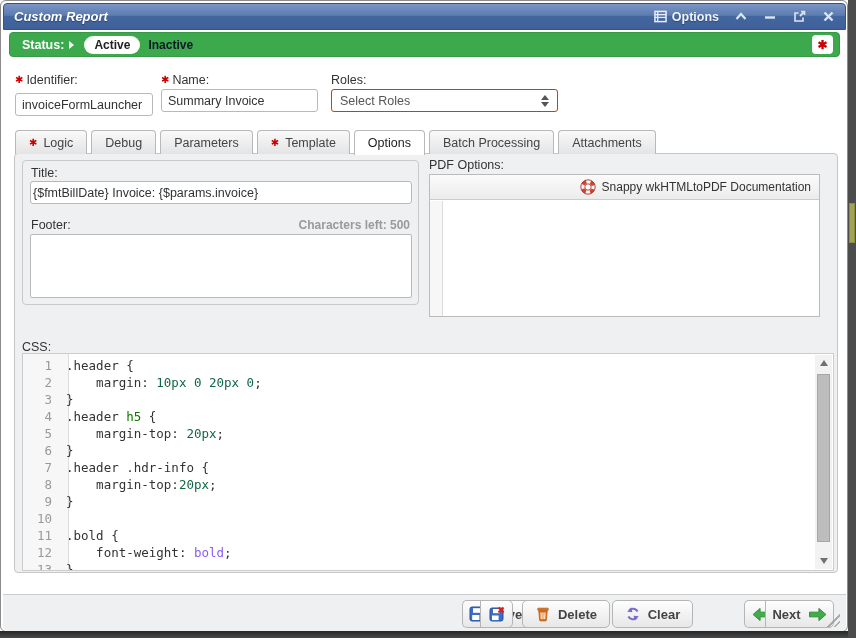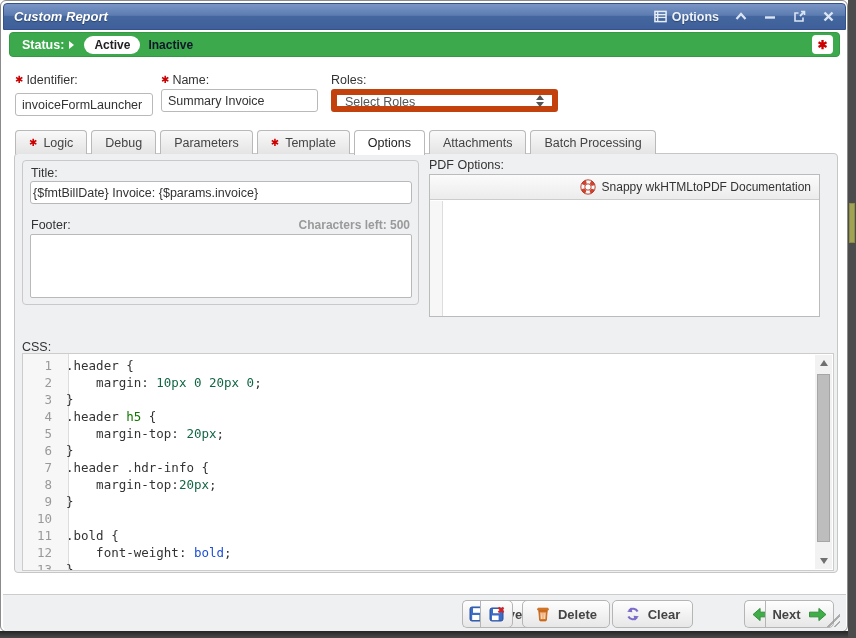--- a/index.html
+++ b/index.html
@@ -28,21 +28,21 @@
   .status-label { color:#fff; font-weight:bold; font-size:12.5px; margin-right:5px; }
   .status-caret { width:0; height:0; border-left:5px solid #fff; border-top:4px solid transparent; border-bottom:4px solid transparent; margin-right:10px; }
   .status-active { background:#fff; color:#222; font-weight:bold; font-size:12px; border-radius:9px; padding:2px 10px; cursor:pointer; }
   .status-inactive { color:#0f172a; font-weight:bold; font-size:12px; margin-left:8px; cursor:pointer; }
   .status-req-badge { margin-left:auto; background:#fff; width:21px; height:19px; border-radius:4px; display:flex; align-items:center; justify-content:center; color:#cc0000; font-weight:bold; font-size:12px; }
 
   
   .fld-label { position:absolute; font-size:12.5px; color:#333; }
   .req { color:#cc0000; font-size:10px; margin-right:3px; vertical-align:1px; }
   .txt-input { position:absolute; height:23px; border:1px solid #b9b9b9; border-radius:3px; background:#fff; font-family:"Liberation Sans",sans-serif; font-size:12.5px; color:#333; padding:0 6px; }
-  .roles-select { position:absolute; height:23px; border:6px solid #c2410c; border-radius:3px; background:#fff; display:flex; align-items:flex-start; padding:0 8px; font-size:12.5px; color:#555; cursor:pointer; }
+  .roles-select { position:absolute; height:23px; border:1px solid #c2410c; border-radius:3px; background:#fff; display:flex; align-items:center; padding:0 8px; font-size:12.5px; color:#555; cursor:pointer; }
   .roles-select .stepper { margin-left:auto; display:flex; flex-direction:column; gap:2px; align-items:center; }
   .tri-up { width:0; height:0; border-left:4px solid transparent; border-right:4px solid transparent; border-bottom:5px solid #555; }
   .tri-down { width:0; height:0; border-left:4px solid transparent; border-right:4px solid transparent; border-top:5px solid #555; }
 
   
   .tabs { position:absolute; left:14px; top:129px; display:flex; gap:4px; height:24px; z-index:3; }
   .tab { height:24px; display:flex; align-items:center; gap:3px; padding:0 13px; font-size:12.5px; color:#444;
     background:linear-gradient(#f9f9f9,#e4e4e4); border:1px solid #b9b9b9; border-bottom:none; border-radius:4px 4px 0 0; cursor:pointer; }
   .tab.active { background:#ffffff; height:25px; position:relative; z-index:4; color:#222; }
 
@@ -68,21 +68,21 @@
   .css-label { position:absolute; left:7px; top:186px; font-size:12.5px; color:#333; }
   .css-editor { position:absolute; left:7px; top:199px; width:812px; height:218px; border:1px solid #cccccc; background:#fff; overflow:hidden; }
   .gutter-bg { position:absolute; left:0; top:0; bottom:0; width:46px; background:#f7f7f7; border-right:1px solid #dddddd; }
   .code-lines { position:absolute; left:0; top:3px; right:20px; font-family:"DejaVu Sans Mono",monospace; font-size:12.5px; }
   .code-line { display:flex; height:17px; line-height:17px; }
   .line-num { width:38px; padding-right:9px; text-align:right; color:#999; flex:none; }
   .line-code { padding-left:5px; white-space:pre; }
   .tok-p { color:#333; }
   .tok-n { color:#116644; }
   .tok-t { color:#117700; }
-  .tok-a { color:#1d4ed8; }
+  .tok-a { color:#8b5cf6; }
 
   
   .ed-scrollbar { position:absolute; top:1px; right:1px; bottom:1px; width:17px; background:#f2f2f2; }
   .sb-arrow { position:absolute; left:0; width:17px; height:16px; display:flex; align-items:center; justify-content:center; cursor:pointer; }
   .sb-up { top:0; } .sb-down { bottom:0; }
   .sb-tri-up { width:0; height:0; border-left:4px solid transparent; border-right:4px solid transparent; border-bottom:6px solid #707070; }
   .sb-tri-down { width:0; height:0; border-left:4px solid transparent; border-right:4px solid transparent; border-top:6px solid #707070; }
   .sb-thumb { position:absolute; left:2px; top:19px; width:13px; height:168px; background:#bdbdbd; border:1px solid #a6a6a6; cursor:pointer; }
 
   
@@ -175,24 +175,24 @@
         <span>Parameters</span>
       </div>
     <div class="tab">
         <span class="req">✱</span>
         <span>Template</span>
       </div>
     <div class="tab active">
         <span>Options</span>
       </div>
     <div class="tab">
+        <span>Batch Processing</span>
+      </div>
+    <div class="tab">
         <span>Attachments</span>
-      </div>
-    <div class="tab">
-        <span>Batch Processing</span>
       </div>
   </div>
 
   <div class="panel">
 
     <div class="groupbox">
       <div class="gb-label">Title:</div>
       <input class="title-input" value="{$fmtBillDate} Invoice: {$params.invoice}" style="">
       <div class="footer-row">
         <span>Footer:</span>

